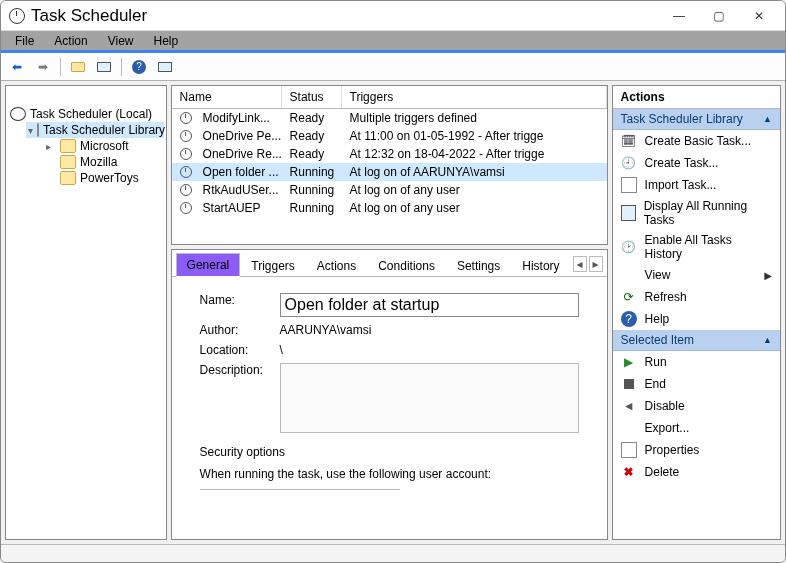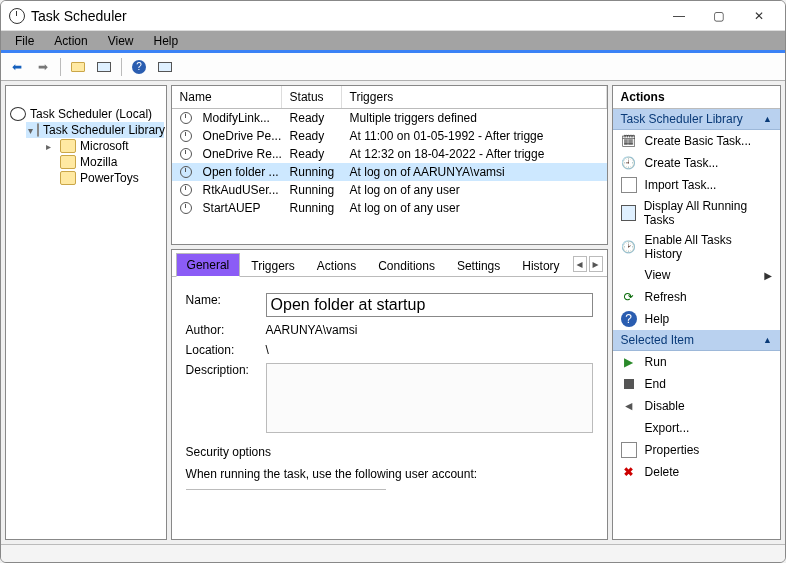--- a/index.html
+++ b/index.html
@@ -2,21 +2,21 @@
 <html><head>
 <meta charset="utf-8">
 <style>
 * { box-sizing: border-box; margin: 0; padding: 0; font-family: "Segoe UI", Tahoma, sans-serif; font-size: 12px; }
 body { background: #f0f0f0; width: 786px; height: 563px; overflow: hidden; border: 1px solid #888; border-radius: 6px; }
 
 
 .titlebar { height: 30px; display: flex; align-items: center; padding: 0 6px 0 8px; background: #fff; border-bottom: 1px solid #ddd; }
 .titlebar .icon { width: 16px; height: 16px; margin-right: 6px; border: 1.5px solid #333; border-radius: 50%; position: relative; }
 .titlebar .icon::after { content:""; position:absolute; width:1px; height:5px; background:#333; left:6px; top:2px; }
-.titlebar .title { flex: 1; font-size: 14px; color: #000; }
+.titlebar .title { flex: 1; font-size: 17px; color: #000; }
 .winbtns { display: flex; }
 .winbtn { width: 40px; height: 26px; display:flex; align-items:center; justify-content:center; color:#333; }
 
 
 .menubar { height: 22px; background:#a3a3a3; display:flex; align-items:center; padding: 0 6px; gap: 4px; border-bottom:3px solid #3b82f6; }
 .menuitem { padding: 2px 8px; cursor:default; }
 
 
 .toolbar { height: 28px; background:#fdfdfd; border-bottom:1px solid #b0b0b0; display:flex; align-items:center; padding:0 4px; gap:2px; }
 .tbtn { width:24px; height:22px; display:flex; align-items:center; justify-content:center; border:1px solid transparent; }
@@ -48,21 +48,21 @@
 .tlrow .c { padding:1px 8px; white-space:nowrap; overflow:hidden; text-overflow:ellipsis; display:flex; align-items:center; gap:11px; }
 .tlrow .c.col-name .task-ico { width:12px; height:12px; border-radius:50%; border:1.5px solid #555; position:relative; flex-shrink:0; }
 .tlrow .c.col-name .task-ico::after{content:""; position:absolute; width:1px; height:4px; background:#555; left:4px; top:1px;}
 
 
 .details { flex:1; background:#fff; border:1px solid #888; display:flex; flex-direction:column; overflow:hidden; }
 .tabs { display:flex; align-items:center; border-bottom:1px solid #bbb; padding:2px 4px 0 4px; gap:0; }
 .tab { padding:4px 10px; border:1px solid transparent; border-bottom:none; position:relative; top:1px; cursor:default; }
 .tab.active { border-color:#bbb; background:#8b5cf6; border-bottom:1px solid #fff; }
 .tabnav { width:14px; text-align:center; color:#555; border:1px solid #bbb; height:16px; line-height:14px; margin-left:2px; }
-.details-body { flex:1; overflow:auto; padding:10px 14px; }
+.details-body { flex:1; overflow:auto; padding:10px 28px; }
 .fld { display:flex; margin:6px 0; }
 .fld-lbl { width:80px; color:#000; }
 .fld-val { flex:1; }
 .fld-val input { width:100%; padding:2px 4px; border:1px solid #888; font-size:16px; }
 .desc-box { width:100%; height:70px; border:1px solid #bbb; background:#fbfbfb; }
 .sec-title { margin-top:12px; color:#000; }
 .sec-sub { margin:8px 0; }
 .hr { border-top:1px solid #bbb; width:200px; margin-top:2px;}
 
 

